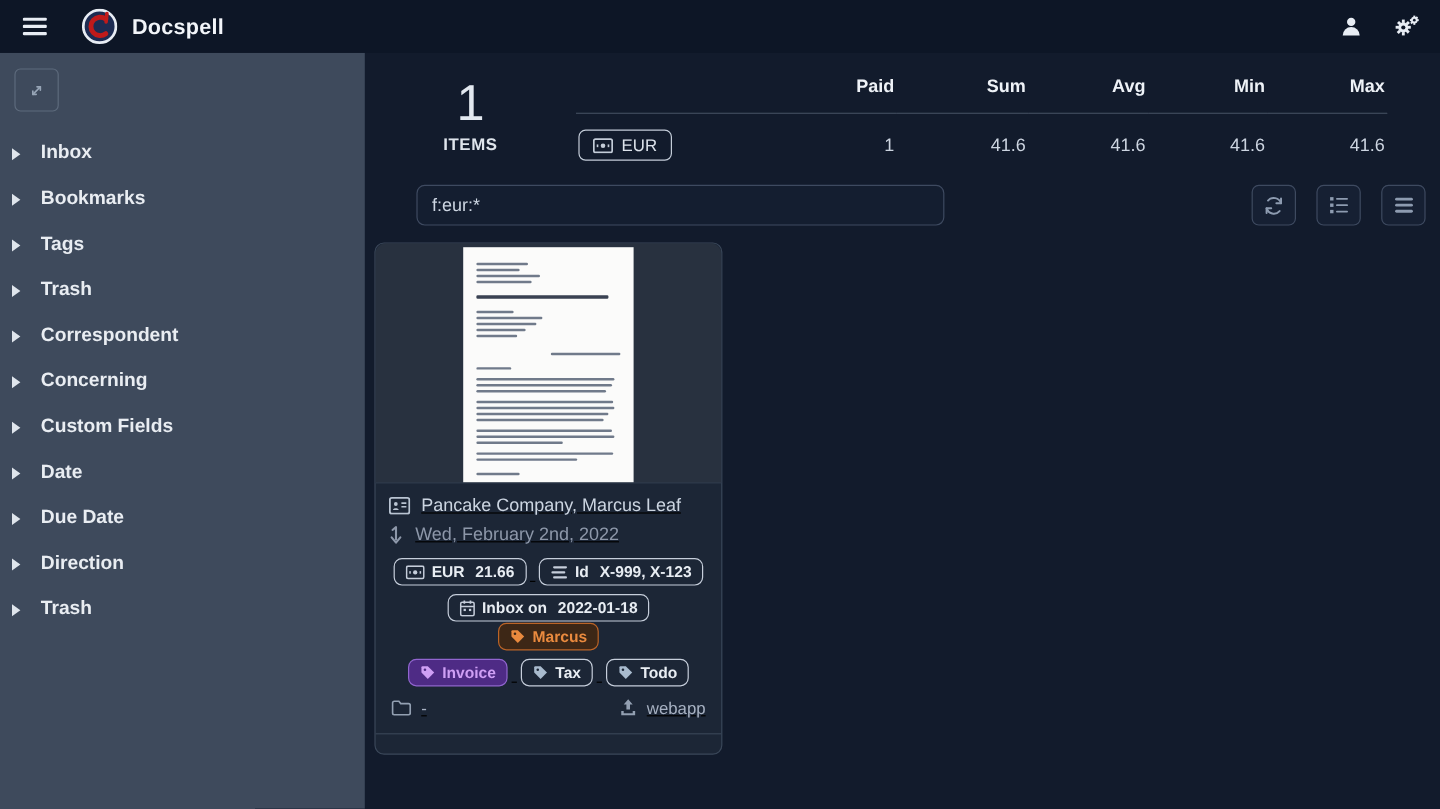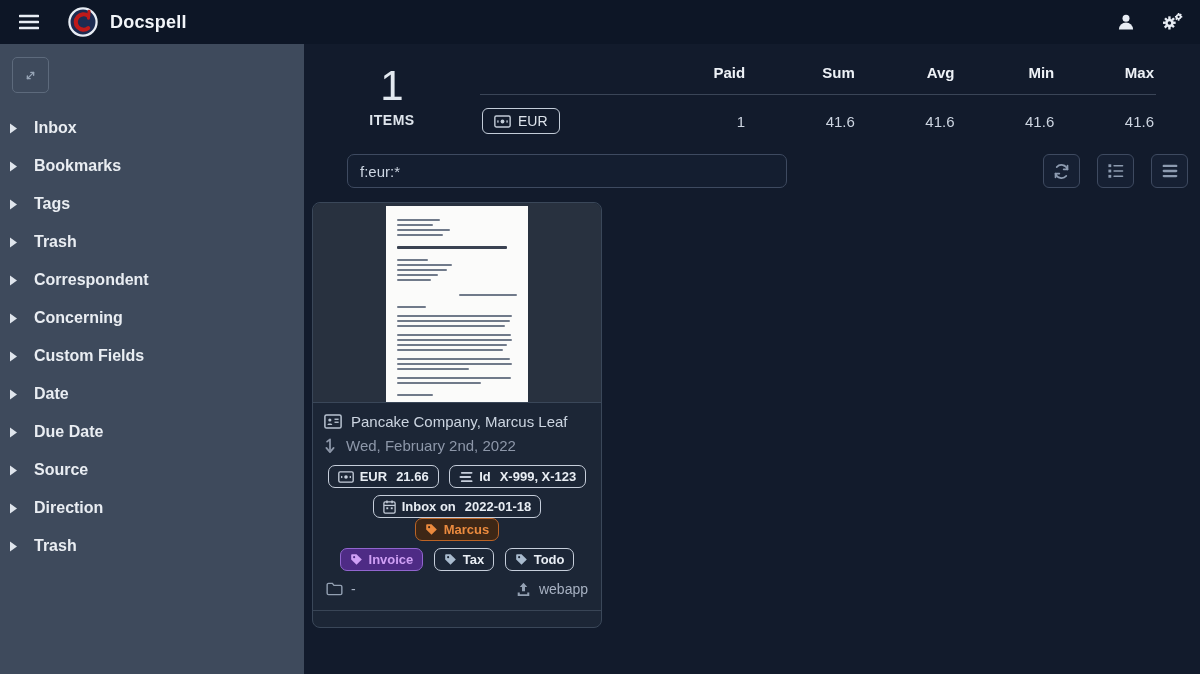--- a/index.html
+++ b/index.html
@@ -90,21 +90,21 @@
   .thumb {
     height:200px; background:#28313f; border-radius:8px 8px 0 0;
     display:flex; justify-content:center; overflow:hidden; cursor:pointer;
     border-bottom:1px solid #3a4759;
   }
   .page { width:142px; background:#fbfbfa; margin-top:3px; padding:13px 11px; }
   .pl { height:2px; background:#707a8a; margin-bottom:3px; border-radius:1px; }
   .pl.dark { background:#3a4252; }
   .gap4 { height:4px; } .gap7 { height:7px; } .gap10 { height:10px; }
 
-  .card-body { padding:10px 11px 4px; }
+  .card-body { padding:10px 11px 4px;text-decoration:underline; }
   .meta-line { display:flex; align-items:center; gap:9px; color:#ccd5e1; font-size:15px; margin-bottom:7px; }
   .meta-line .micon { color:#b9c4d2; flex:none; }
   .card-title { color:#f2f5f9; font-weight:bold; font-size:17px; margin:10px 0 9px; cursor:pointer; }
   .date-line { display:flex; align-items:center; gap:10px; color:#8d97a9; font-size:15px; margin-bottom:11px; }
   .date-line .micon { color:#8d97a9; }
 
   .badges { text-align:center; }
   .badge-row { margin-bottom:7px; }
   .badge {
     display:inline-flex; align-items:center; gap:6px; margin:0 3px;
@@ -257,28 +257,20 @@
         </span>
       <span class="side-label">Date</span>
     </div>
     <div class="side-item">
       <span class="side-caret">
           <svg width="9" height="11" viewBox="0 0 9 11">
             <path d="M1 0.5 L8 5.5 L1 10.5 Z" fill="currentColor"></path>
           </svg>
         </span>
       <span class="side-label">Due Date</span>
-    </div>
-    <div class="side-item">
-      <span class="side-caret">
-          <svg width="9" height="11" viewBox="0 0 9 11">
-            <path d="M1 0.5 L8 5.5 L1 10.5 Z" fill="currentColor"></path>
-          </svg>
-        </span>
-      <span class="side-label">Source</span>
     </div>
     <div class="side-item">
       <span class="side-caret">
           <svg width="9" height="11" viewBox="0 0 9 11">
             <path d="M1 0.5 L8 5.5 L1 10.5 Z" fill="currentColor"></path>
           </svg>
         </span>
       <span class="side-label">Direction</span>
     </div>
     <div class="side-item">

